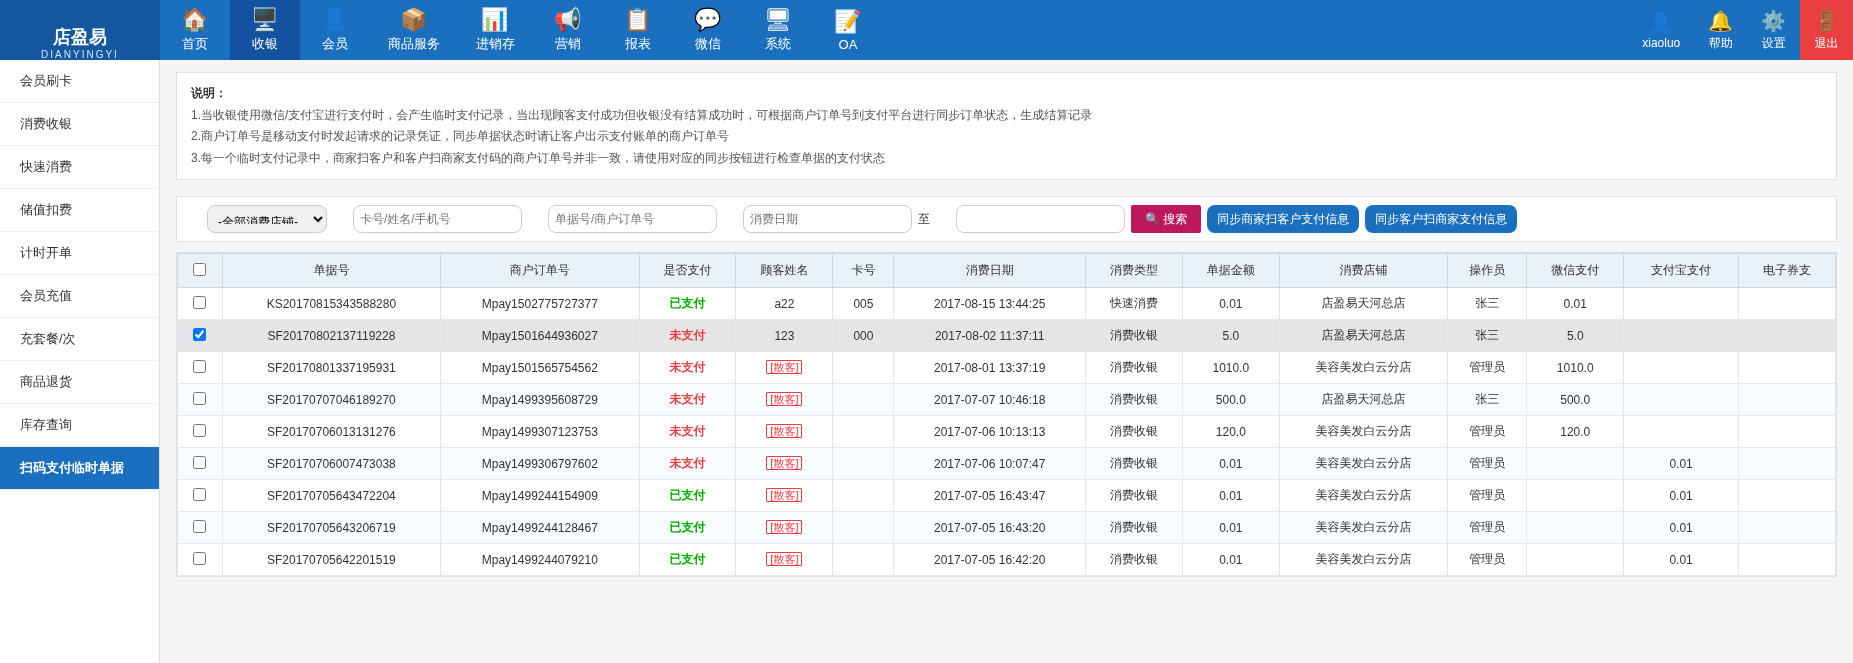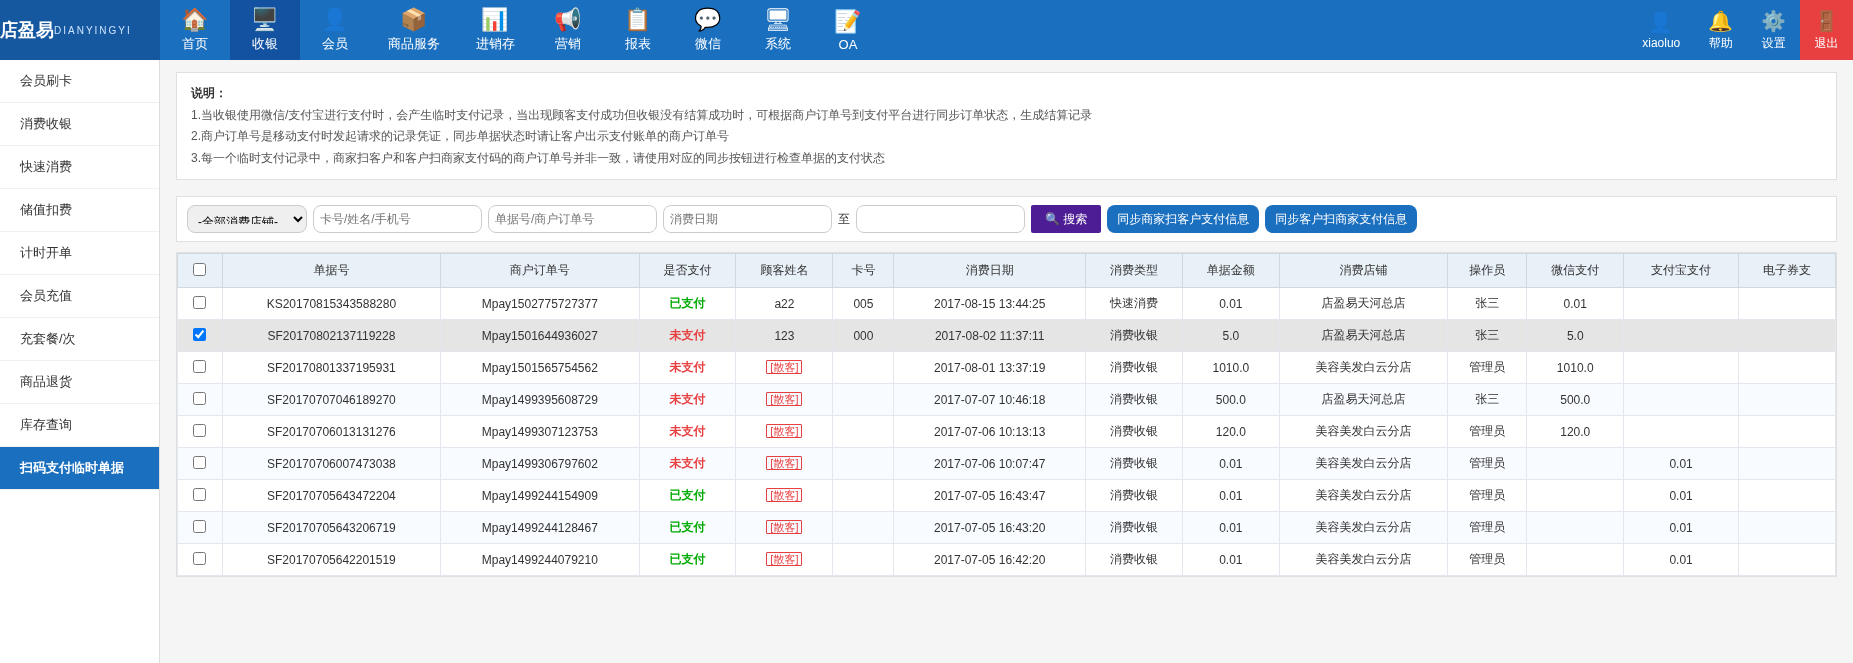--- a/index.html
+++ b/index.html
@@ -11,23 +11,23 @@
       display: flex;
       align-items: center;
       height: 60px;
       padding: 0;
     }
     .logo {
       width: 160px;
       min-width: 160px;
       background: #1558a0;
       display: flex;
-      flex-direction: row;
-      align-items: center;
-      justify-content: flex-start;
+      flex-direction: column;
+      align-items: center;
+      justify-content: flex-end;
       height: 60px;
       color: white;
     }
     .logo-title {
       font-size: 18px;
       font-weight: bold;
       color: #fff;
     }
     .logo-sub {
       font-size: 10px;
@@ -135,26 +135,27 @@
       border: 1px solid #e0e0e0;
       flex-wrap: wrap;
     }
     .filter-bar select, .filter-bar input {
       height: 28px;
       border: 1px solid #ccc;
       padding: 8px 6px;
       font-size: 12px;
       border-radius: 8px;
       outline: none;
+      margin-left: 20px;
     }
     .filter-bar select { min-width: 120px; }
     .filter-bar input { min-width: 110px; }
     .filter-bar .date-input { min-width: 100px; }
     .btn-search {
-      background: #4c1d95;
+      background: #be185d;
       color: white;
       border: none;
       padding: 0 14px;
       height: 28px;
       cursor: pointer;
       border-radius: 2px;
       font-size: 12px;
       display: flex;
       align-items: center;
       gap: 4px;

